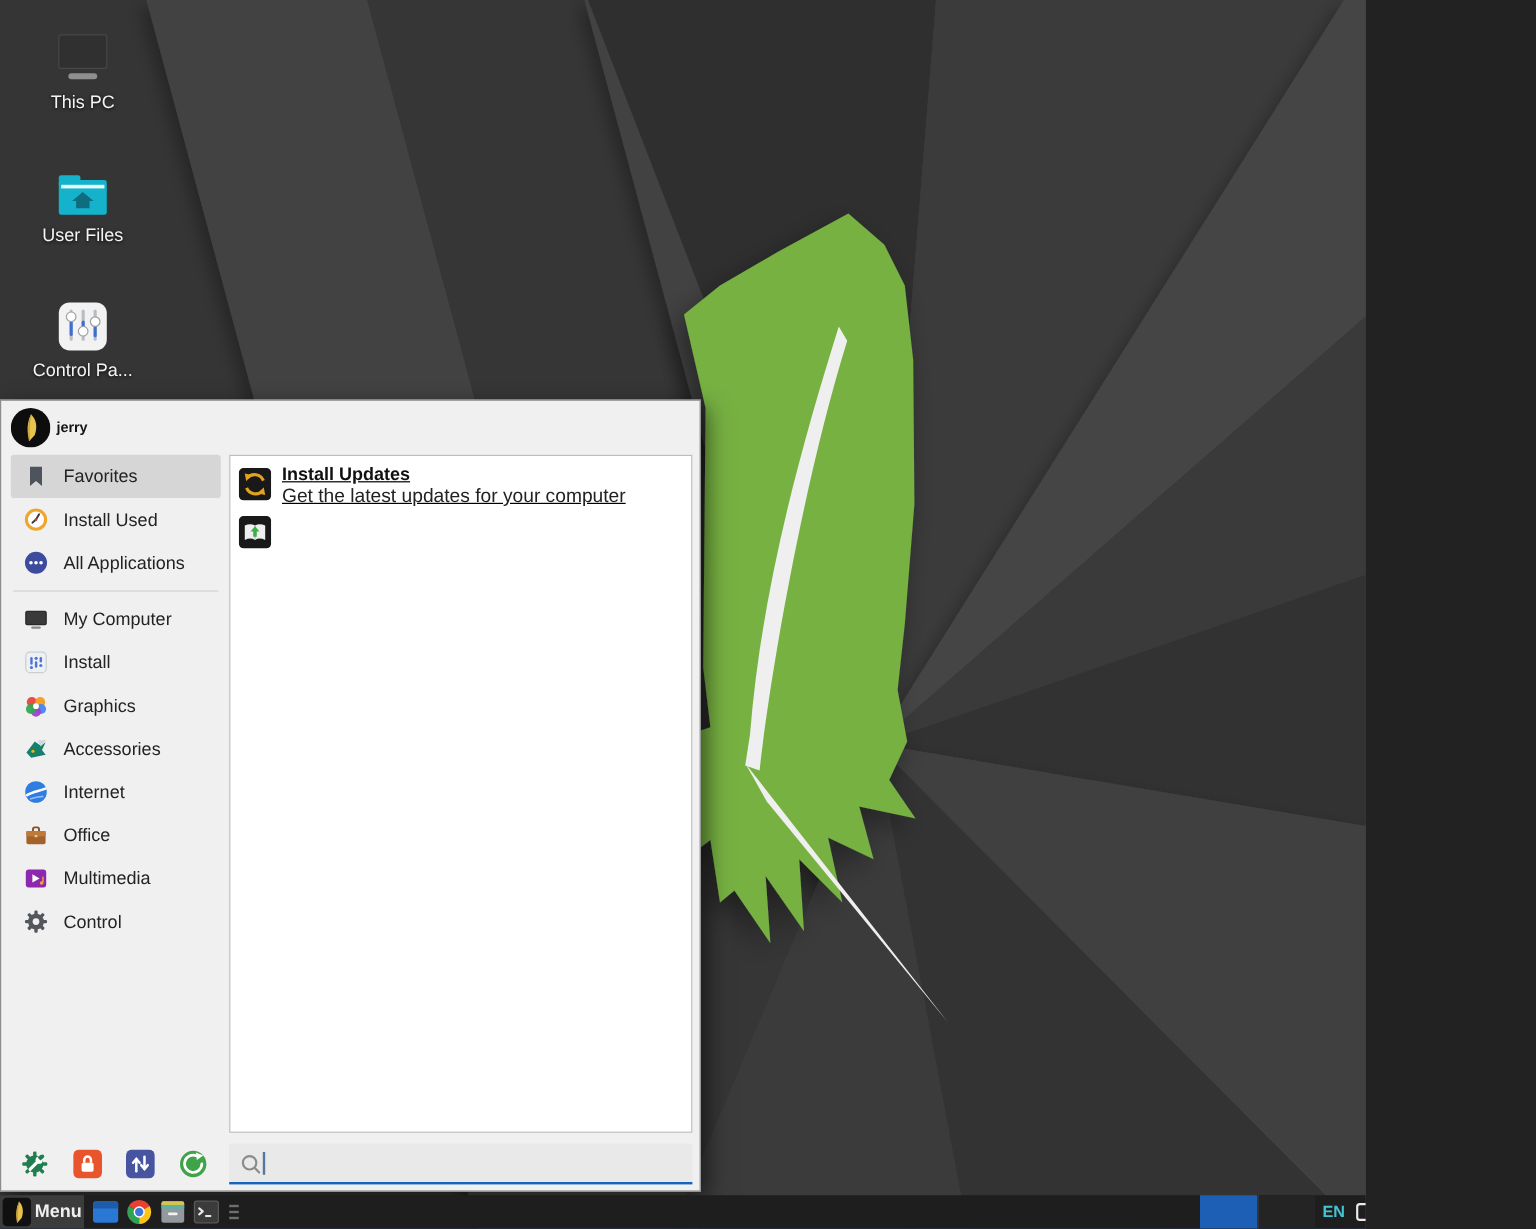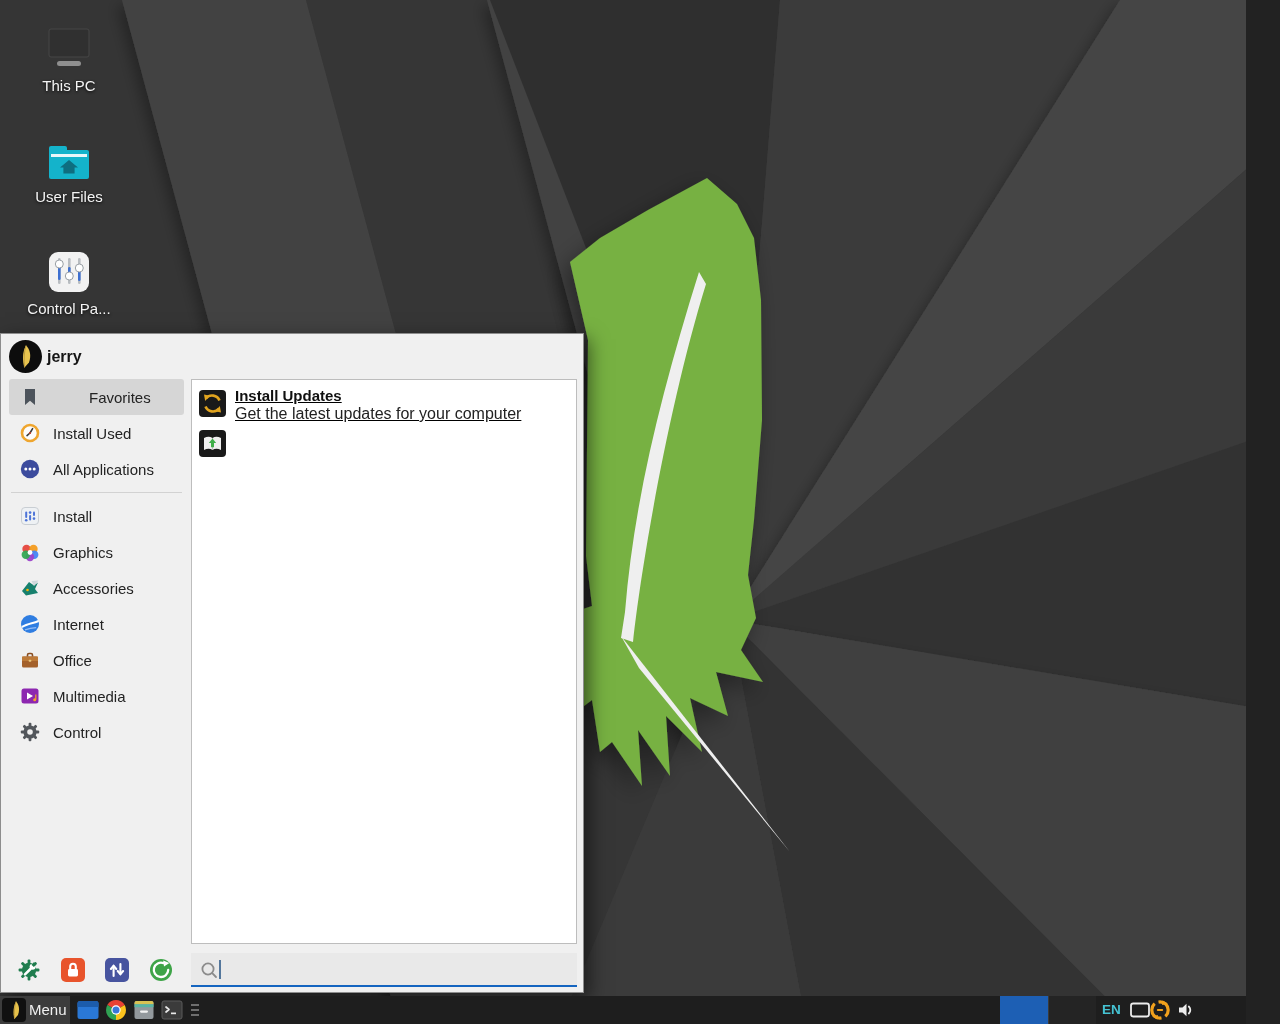--- a/index.html
+++ b/index.html
@@ -1,54 +1,54 @@
 <!DOCTYPE html>
 <html><head>
 <meta charset="utf-8">
 <style>
   html,body{margin:0;padding:0;background:#222;}
-  .screen{position:relative;width:1246px;height:1024px;overflow:hidden;
+  .screen{position:relative;width:1138px;height:1024px;overflow:hidden;
     font-family:"Liberation Sans",sans-serif;background:#1d4ed8;}
   .wallpaper{position:absolute;left:0;top:0;width:1280px;height:1024px;}
 
   
   .desk-icon{position:absolute;left:19px;width:100px;text-align:center;cursor:default;}
   .desk-icon svg{display:block;margin:0 auto;}
   .di-label{margin-top:6px;font-size:15px;color:#f4f4f4;text-shadow:0 1px 3px rgba(0,0,0,.85);}
 
   
   .menu{position:absolute;left:0;top:333px;width:584px;height:660px;background:#f0f0f0;
     border:1px solid #8d8d8d;box-sizing:border-box;box-shadow:5px 6px 18px rgba(0,0,0,.55);}
   .menu-header{position:absolute;left:0;top:0;width:100%;height:45px;}
   .avatar{position:absolute;left:8px;top:6px;width:33px;height:33px;cursor:pointer;}
-  .user{position:absolute;left:46px;top:0;line-height:45px;font-weight:bold;font-size:16px;color:#151515;}
+  .user{position:absolute;left:46px;top:0;line-height:45px;font-weight:bold;font-size:12px;color:#151515;}
   .sidebar{position:absolute;left:8px;top:45px;width:175px;}
   .srow{display:flex;align-items:center;height:36px;border-radius:3px;cursor:pointer;}
   .srow .sicon{width:22px;height:22px;margin:0 12px 0 10px;flex:none;}
   .srow .slbl{font-size:15px;color:#232323;white-space:nowrap;}
-  .srow.sel{background:#d6d6d6;gap:36px;}
+  .srow.sel{background:#d6d6d6;}
   .side-sep{height:1px;background:#d2d2d2;margin:5px 2px;}
   .panel{position:absolute;left:190px;top:45px;width:386px;height:565px;background:#fff;
     border:1px solid #bdbdbd;box-sizing:border-box;padding:6px;overflow:hidden;}
   .fitem{display:flex;margin-bottom:3px;cursor:pointer;text-decoration:underline;}
   .fitem .ficon{width:27px;height:27px;margin:4px 9px 0 1px;flex:none;}
   .ftitle{font-size:15px;font-weight:bold;color:#101010;line-height:19px;}
   .fsub{font-size:16px;color:#222;line-height:18px;white-space:nowrap;}
   .actions{position:absolute;left:16px;top:619px;height:33px;display:flex;align-items:center;gap:20px;}
   .abtn{width:24px;height:24px;cursor:pointer;}
   .search{position:absolute;left:190px;top:619px;width:386px;height:34px;background:#e9e9e9;
     border-bottom:2px solid #1565c0;box-sizing:border-box;}
   .search .mag{position:absolute;left:8px;top:7px;}
   .caret{position:absolute;left:28px;top:7px;width:2px;height:19px;background:#54779c;}
   .search input{position:absolute;left:36px;top:0;width:340px;height:100%;border:none;
     background:transparent;outline:none;font-size:15px;font-family:"Liberation Sans",sans-serif;}
 
   
   .taskbar{position:absolute;left:0;top:996px;width:1280px;height:28px;background:#1e1e1e;}
-  .tb-menu{position:absolute;left:0;top:0;width:70px;height:28px;background:#3c3c3c;cursor:pointer;}
+  .tb-menu{position:absolute;left:0;top:0;width:70px;height:28px;background:#3c3c3c;cursor:pointer;font-weight:bold;}
   .tb-menu .tile{position:absolute;left:2px;top:2px;}
   .mlabel{position:absolute;left:29px;top:0;line-height:28px;color:#f0f0f0;font-size:15px;}
   .tb-app{position:absolute;top:2px;width:24px;height:24px;cursor:pointer;}
   .handle{position:absolute;left:191px;top:7px;width:8px;height:14px;display:flex;
     flex-direction:column;justify-content:center;gap:3px;cursor:pointer;}
   .handle i{display:block;height:2px;background:#6e6e6e;}
   .ws{position:absolute;left:1000px;top:0;height:28px;display:flex;cursor:pointer;}
   .ws .w1{width:48px;background:#1d5fb4;}
   .ws .w2{width:48px;background:#242424;border-left:1px solid #3a3a3a;box-sizing:border-box;}
   .tray-en{position:absolute;left:1102px;top:0;line-height:28px;font-size:13.5px;font-weight:bold;
@@ -166,20 +166,29 @@
           </svg>
         </span>
         <span class="slbl">All Applications</span>
       </div>
 
       <div class="side-sep"></div>
 
       <div class="srow">
         <span class="sicon">
           <svg viewBox="0 0 22 22" width="22" height="22">
+            <rect x="2.5" y="4.5" width="17" height="11" rx="1.2" fill="#3a3a3a" stroke="#2a2a2a"></rect>
+            <rect x="7" y="17" width="8" height="2" rx="1" fill="#8a8a8a"></rect>
+          </svg>
+        </span>
+        <span class="slbl">My Computer</span>
+      </div>
+      <div class="srow">
+        <span class="sicon">
+          <svg viewBox="0 0 22 22" width="22" height="22">
             <rect x="2.5" y="2.5" width="17" height="17" rx="3.5" fill="#eef1f4" stroke="#c9ced3"></rect>
             <rect x="6.2" y="6.5" width="2" height="6.5" rx="1" fill="#4d74d8"></rect>
               <circle cx="7.2" cy="15.2" r="1.3" fill="#4d74d8"></circle>
             <rect x="10.1" y="10" width="2" height="5.5" rx="1" fill="#4d74d8"></rect>
               <circle cx="11.1" cy="7.6" r="1.3" fill="#4d74d8"></circle>
             <rect x="14" y="6.5" width="2" height="4.5" rx="1" fill="#4d74d8"></rect>
               <circle cx="15" cy="13.6" r="1.3" fill="#4d74d8"></circle>
           </svg>
         </span>
         <span class="slbl">Install</span>

